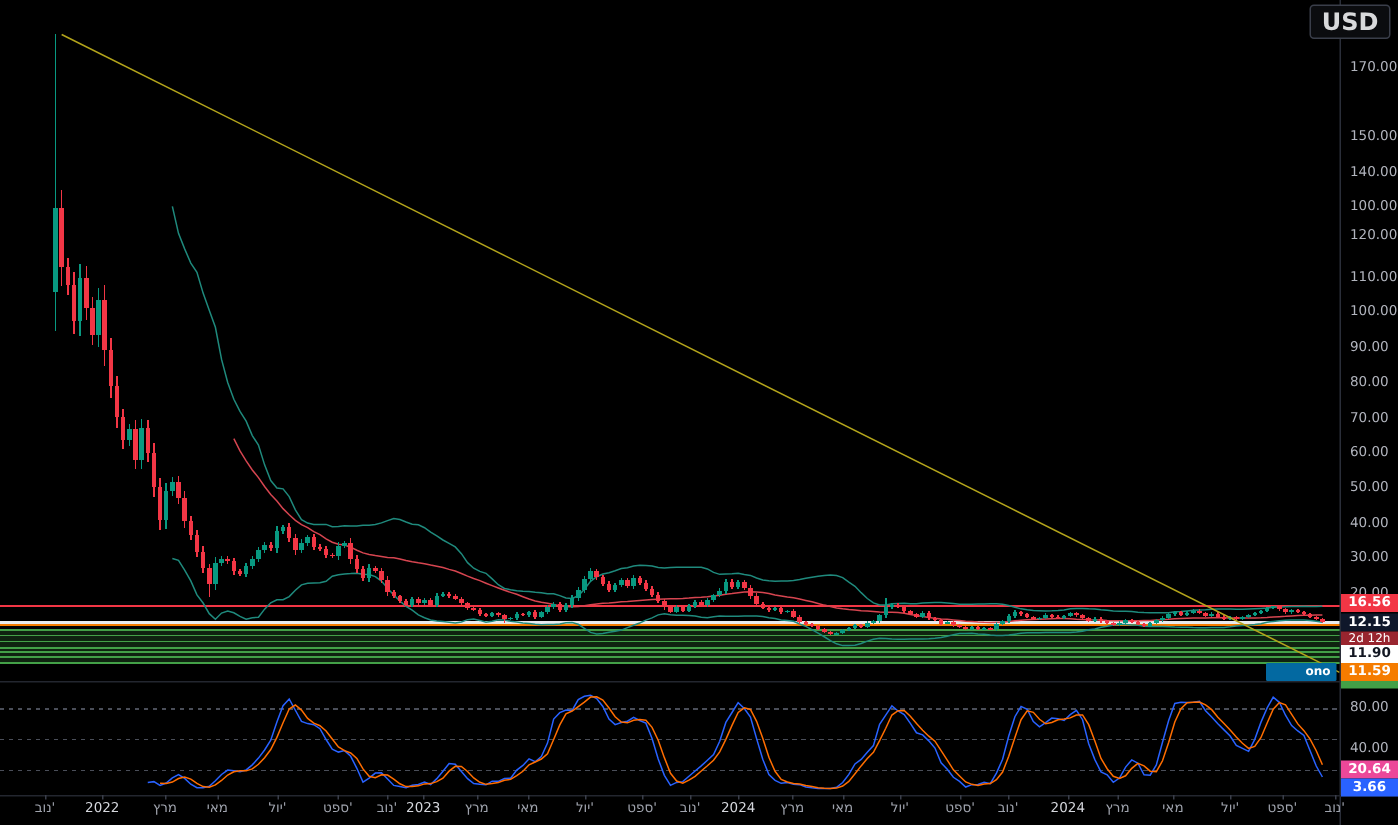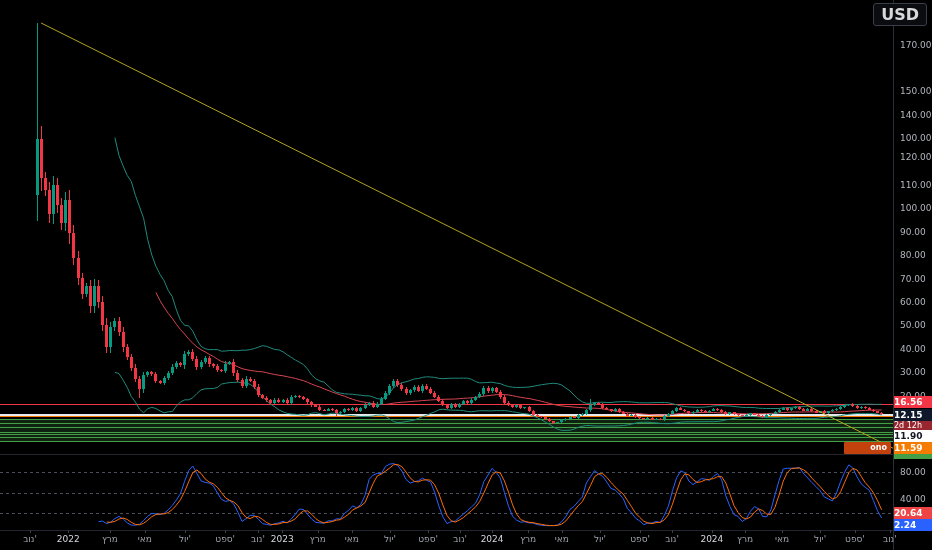--- a/index.html
+++ b/index.html
@@ -8,21 +8,21 @@
   svg{position:absolute;left:0;top:0;}
   .title{position:absolute;left:10px;top:6px;font-size:11px;color:#d1d4dc;z-index:6;}
   .usd-btn{position:absolute;right:5px;top:3px;z-index:7;font-size:16px;font-weight:bold;
            color:#d8d9db;border:1px solid #3a3e4a;border-radius:3px;padding:1px 7px;background:#0b0c0f;}
   .v-sep{position:absolute;left:893px;top:0;width:1px;height:550px;background:#2a2e39;z-index:4;}
   .h-sep{position:absolute;left:0;width:932px;height:1px;background:#23262f;z-index:4;}
   .sep-osc{top:454px;} .sep-time{top:530px;}
   .price-axis{position:absolute;left:894px;top:0;width:38px;height:530px;z-index:5;}
   .tick{position:absolute;left:0;width:100%;padding-left:6px;box-sizing:border-box;
         font-size:9px;color:#b2b5be;height:11px;line-height:11px;}
-  .badge{position:absolute;left:0;width:100%;text-align:left;font-size:9px;font-weight:bold;
+  .badge{position:absolute;left:0;width:100%;text-align:center;font-size:9px;font-weight:bold;
          color:#fff;height:12px;line-height:12px;z-index:6;}
   .b-1656{top:396px;} .b-last{top:409px;}
   .b-cd{top:421px;height:9px;line-height:9px;font-size:8px;font-weight:normal;}
   .b-1190{top:430px;color:#131722;} .b-1159{top:442px;}
   .b-sliver{top:454px;height:5px;}
   .trend-tag{position:absolute;right:41px;top:442px;height:12px;line-height:12px;z-index:6;
              font-size:8px;font-weight:bold;color:#fff;padding:0 4px;border-radius:1px;}
   .osc-badge{height:12px;line-height:12px;}
   .ob-d{top:507px;} .ob-k{top:519px;}
   .time-axis{position:absolute;left:0;top:531px;width:893px;height:19px;z-index:5;}
@@ -482,43 +482,43 @@
   <div class="h-sep sep-osc"></div>
   <div class="h-sep sep-time"></div>
 
   <div class="price-axis" id="price-axis">
     <div class="badge b-1656" style="background: rgb(242, 54, 69);">16.56</div>
     <div class="badge b-last" style="background: #0f172a;">12.15</div>
     <div class="badge b-cd" style="background: rgb(153, 37, 47);">2d 12h</div>
     <div class="badge b-1190" style="background: rgb(255, 255, 255);">11.90</div>
     <div class="badge b-1159" style="background: rgb(245, 124, 0);">11.59</div>
     <div class="badge b-sliver" style="background: rgb(67, 160, 71);"></div>
-    <div class="badge osc-badge ob-d" style="background: #ef4444;">20.64</div>
-    <div class="badge osc-badge ob-k" style="background: rgb(41, 98, 255);">2.24</div>
+    <div class="badge osc-badge ob-d" style="background: #ec4899;">20.64</div>
+    <div class="badge osc-badge ob-k" style="background: rgb(41, 98, 255);">3.66</div>
   <div class="tick" style="top: 39.5px;">170.00</div>
       <div class="tick" style="top: 62.9px; margin-left: 44px;">160.00</div>
       <div class="tick" style="top: 86.3px;">150.00</div>
       <div class="tick" style="top: 109.7px;">140.00</div>
       <div class="tick" style="top: 133.1px;">100.00</div>
       <div class="tick" style="top: 152px;">120.00</div>
       <div class="tick" style="top: 179.9px;">110.00</div>
       <div class="tick" style="top: 203.3px;">100.00</div>
       <div class="tick" style="top: 226.7px;">90.00</div>
       <div class="tick" style="top: 250.1px;">80.00</div>
       <div class="tick" style="top: 273.5px;">70.00</div>
       <div class="tick" style="top: 296.9px;">60.00</div>
       <div class="tick" style="top: 320.3px;">50.00</div>
       <div class="tick" style="top: 343.7px;">40.00</div>
       <div class="tick" style="top: 367.1px;">30.00</div>
       <div class="tick" style="top: 390.5px;">20.00</div>
       <div class="tick" style="top: 467px;">80.00</div>
       <div class="tick" style="top: 494.32px;">40.00</div>
     </div>
 
-  <div class="trend-tag" style="background: #c2410c; padding-left: 26px;">ono</div>
+  <div class="trend-tag" style="background: #0369a1; padding-left: 26px;">ono</div>
 
   <div class="time-axis" id="time-axis">
       <div class="t-label" style="left: 30.03px;">נוב'</div>
       <div class="t-tick" style="left: 30.03px;"></div>
       <div class="t-label t-year" style="left: 68.16px;">2022</div>
       <div class="t-tick" style="left: 68.16px;"></div>
       <div class="t-label" style="left: 109.98px;">מרץ</div>
       <div class="t-tick" style="left: 109.98px;"></div>
       <div class="t-label" style="left: 144.83px;">מאי</div>
       <div class="t-tick" style="left: 144.83px;"></div>

